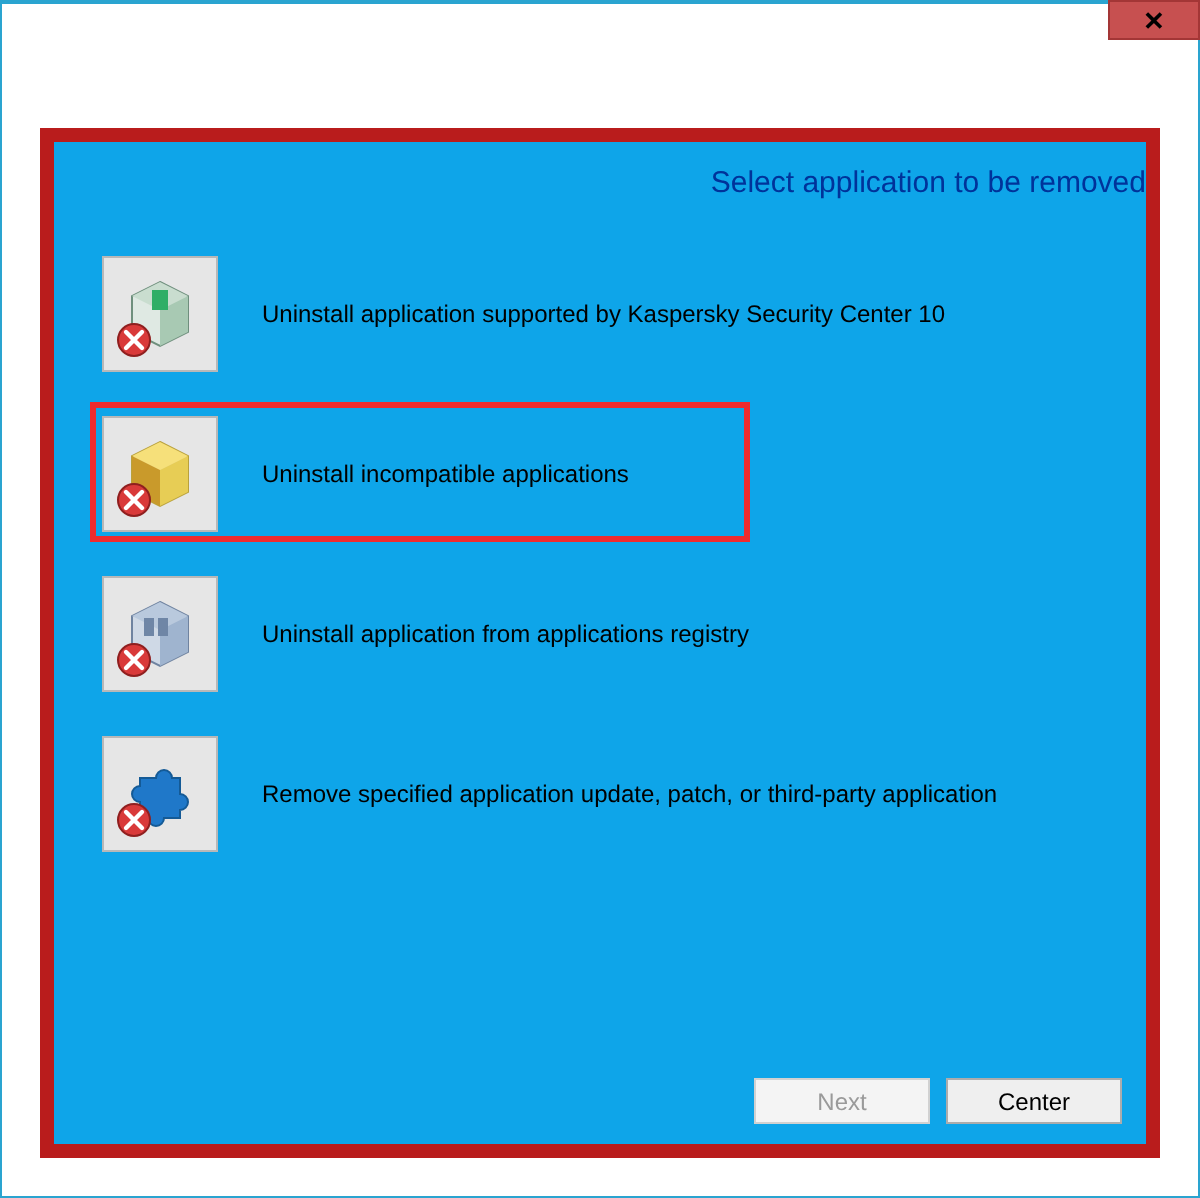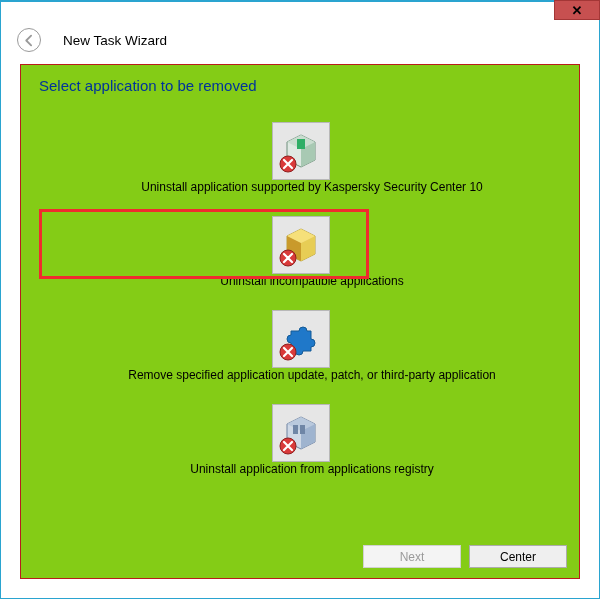--- a/index.html
+++ b/index.html
@@ -72,40 +72,40 @@
     color: #000;
   }
 
   
   .content-panel {
     position: absolute;
     left: 19px;
     right: 19px;
     top: 62px;
     bottom: 19px;
-    border: 1px solid #b91c1c;
-    background: #84cc16;
-    box-sizing: border-box;
+    border: 7px solid #b91c1c;
+    background: #0ea5e9;
+    box-sizing: border-box;
+    text-align: right;
   }
   .section-title {
     color: #00339a;
     font-size: 15px;
     padding: 12px 0 0 18px;
   }
 
   .options {
     margin-top: 28px;
   }
   .option {
     display: flex;
     align-items: center;
     padding: 0 0 0 24px;
     margin-bottom: 22px;
     position: relative;
-    flex-direction: column;
   }
   .option-icon {
     width: 58px;
     height: 58px;
     border: 1px solid #b8b8b8;
     background: #e6e6e6;
     display: flex;
     align-items: center;
     justify-content: center;
     margin-right: 22px;
@@ -129,21 +129,21 @@
 
   
   .footer {
     position: absolute;
     right: 12px;
     bottom: 10px;
     display: flex;
     gap: 8px;
   }
   .btn {
-    width: 98px;
+    width: 88px;
     height: 23px;
     border: 1px solid #acacac;
     background: #efefef;
     font-size: 12px;
     display: flex;
     align-items: center;
     justify-content: center;
     box-sizing: border-box;
     cursor: default;
   }
@@ -172,28 +172,20 @@
 <body>
 
 <div class="window-frame">
 
   <div class="titlebar">
     <div class="close-btn">
       <span>✕</span>
     </div>
   </div>
 
-  <div class="header">
-    <div class="back-circle">
-      <svg width="13" height="13" viewBox="0 0 16 16">
-        <path d="M10 2 L4 8 L10 14" fill="none" stroke="#9a9a9a" stroke-width="2.2" stroke-linecap="round" stroke-linejoin="round"></path>
-      </svg>
-    </div>
-    <div class="wizard-title">New Task Wizard</div>
-  </div>
 
   <div class="content-panel">
     <div class="section-title">Select application to be removed</div>
 
     <div class="options">
 
       <div class="option">
         <div class="option-icon">
           <div class="ic-box">
             <svg width="36" height="36" viewBox="0 0 36 36">
@@ -225,37 +217,20 @@
             </svg>
             <div class="red-x">
               <svg width="18" height="18" viewBox="0 0 18 18">
                 <circle cx="9" cy="9" r="8" fill="#d93a3a" stroke="#8f1f1f" stroke-width="1"></circle>
                 <path d="M5 5 L13 13 M13 5 L5 13" stroke="#fff" stroke-width="2.2" stroke-linecap="round"></path>
               </svg>
             </div>
           </div>
         </div>
         <div class="option-label">Uninstall incompatible applications</div>
-      </div>
-
-      <div class="option">
-        <div class="option-icon">
-          <div class="ic-box">
-            <svg width="36" height="36" viewBox="0 0 36 36">
-              <path d="M8 10 h8 a4 4 0 0 1 8 0 h4 v8 a4 4 0 0 1 0 8 v4 h-8 a4 4 0 0 1 -8 0 h-4 v-8 a4 4 0 0 1 0 -8 z" fill="#1f78c9" stroke="#145a96" stroke-width="1"></path>
-            </svg>
-            <div class="red-x">
-              <svg width="18" height="18" viewBox="0 0 18 18">
-                <circle cx="9" cy="9" r="8" fill="#d93a3a" stroke="#8f1f1f" stroke-width="1"></circle>
-                <path d="M5 5 L13 13 M13 5 L5 13" stroke="#fff" stroke-width="2.2" stroke-linecap="round"></path>
-              </svg>
-            </div>
-          </div>
-        </div>
-        <div class="option-label">Remove specified application update, patch, or third-party application</div>
       </div>
 
       <div class="option">
         <div class="option-icon">
           <div class="ic-box">
             <svg width="36" height="36" viewBox="0 0 36 36">
               <polygon points="18,2 32,9 32,27 18,34 4,27 4,9" fill="#cfd9e6" stroke="#6f83a0" stroke-width="1"></polygon>
               <polygon points="18,2 32,9 18,16 4,9" fill="#b9c9dd"></polygon>
               <polygon points="18,16 32,9 32,27 18,34" fill="#9fb4cf"></polygon>
               <rect x="10" y="10" width="5" height="9" fill="#6f86a6"></rect>
@@ -265,20 +240,37 @@
               <svg width="18" height="18" viewBox="0 0 18 18">
                 <circle cx="9" cy="9" r="8" fill="#d93a3a" stroke="#8f1f1f" stroke-width="1"></circle>
                 <path d="M5 5 L13 13 M13 5 L5 13" stroke="#fff" stroke-width="2.2" stroke-linecap="round"></path>
               </svg>
             </div>
           </div>
         </div>
         <div class="option-label">Uninstall application from applications registry</div>
       </div>
 
+      <div class="option">
+        <div class="option-icon">
+          <div class="ic-box">
+            <svg width="36" height="36" viewBox="0 0 36 36">
+              <path d="M8 10 h8 a4 4 0 0 1 8 0 h4 v8 a4 4 0 0 1 0 8 v4 h-8 a4 4 0 0 1 -8 0 h-4 v-8 a4 4 0 0 1 0 -8 z" fill="#1f78c9" stroke="#145a96" stroke-width="1"></path>
+            </svg>
+            <div class="red-x">
+              <svg width="18" height="18" viewBox="0 0 18 18">
+                <circle cx="9" cy="9" r="8" fill="#d93a3a" stroke="#8f1f1f" stroke-width="1"></circle>
+                <path d="M5 5 L13 13 M13 5 L5 13" stroke="#fff" stroke-width="2.2" stroke-linecap="round"></path>
+              </svg>
+            </div>
+          </div>
+        </div>
+        <div class="option-label">Remove specified application update, patch, or third-party application</div>
+      </div>
+
     </div>
 
     <div class="footer">
       <div class="btn disabled">
         <span>Next</span>
       </div>
       <div class="btn">
         <span>Center</span>
       </div>
     </div>

